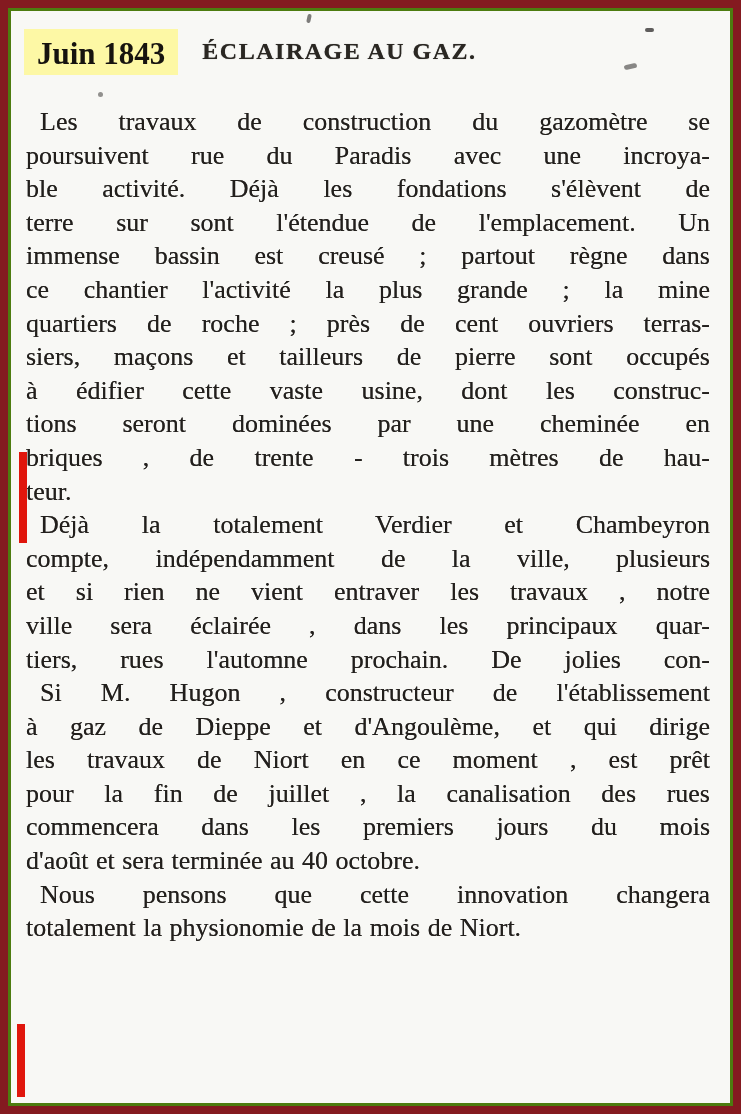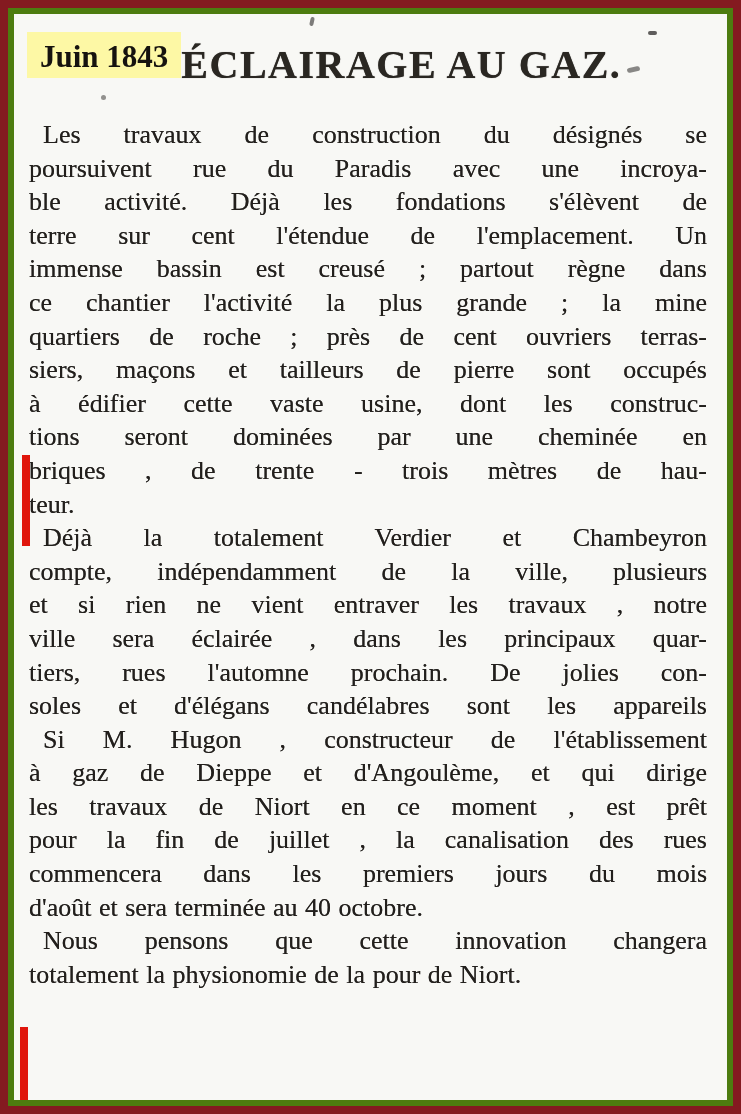--- a/index.html
+++ b/index.html
@@ -13,21 +13,21 @@
     padding: 8px;
     font-family: "Liberation Serif", "DejaVu Serif", serif;
   }
 
   .paper {
     position: relative;
     width: 100%;
     height: 100%;
     box-sizing: border-box;
     background: var(--paper, #f8f8f5);
-    border: 6px solid #4d7c0f;
+    border: 3px solid #4d7c0f;
     overflow: hidden;
     color: var(--ink, #221f1c);
   }
 
   
   .header {
     display: flex;
     align-items: flex-start;
     margin: 18px 0 0 13px;
   }
@@ -38,24 +38,24 @@
     box-sizing: border-box;
     padding: 8px 13px 0 13px;
     font-weight: bold;
     font-size: 31px;
     line-height: 34px;
     color: #16130f;
     white-space: nowrap;
   }
 
   .headline {
-    margin-left: 0;
+    margin-left: 24px;
     padding-top: 9px;
     font-weight: bold;
-    font-size: 40px;
+    font-size: 24px;
     letter-spacing: 1.5px;
     color: #2a2722;
     white-space: nowrap;
     text-shadow: 0 0 0.7px rgba(30,28,25,0.8);
   }
 
   
   .bodytext {
     margin: 30px 20px 0 15px;
     font-size: 26px;
@@ -98,55 +98,54 @@
   <div class="paper">
 
     <div class="header">
       <div class="date-badge">Juin 1843</div>
       <div class="headline">ÉCLAIRAGE AU GAZ.</div>
     </div>
 
     <div class="bodytext">
 
       <div class="para">
-        <div class="ln indent">Les travaux de construction du désignés se</div>
+        <div class="ln indent">Les travaux de construction du gazomètre se</div>
         <div class="ln">poursuivent rue du Paradis avec une incroya-</div>
         <div class="ln">ble activité. Déjà les fondations s'élèvent de</div>
-        <div class="ln">terre sur cent l'étendue de l'emplacement. Un</div>
+        <div class="ln">terre sur sont l'étendue de l'emplacement. Un</div>
         <div class="ln">immense bassin est creusé ; partout règne dans</div>
         <div class="ln">ce chantier l'activité la plus grande ; la mine</div>
         <div class="ln">quartiers de roche ; près de cent ouvriers terras-</div>
         <div class="ln">siers, maçons et tailleurs de pierre sont occupés</div>
         <div class="ln">à édifier cette vaste usine, dont les construc-</div>
         <div class="ln">tions seront dominées par une cheminée en</div>
         <div class="ln">briques , de trente - trois mètres de hau-</div>
         <div class="ln last">teur.</div>
       </div>
 
       <div class="para">
         <div class="ln indent">Déjà la totalement Verdier et Chambeyron</div>
         <div class="ln">compte, indépendamment de la ville, plusieurs</div>
         <div class="ln">et si rien ne vient entraver les travaux , notre</div>
         <div class="ln">ville sera éclairée , dans les principaux quar-</div>
         <div class="ln">tiers, rues l'automne prochain. De jolies con-</div>
-        <div class="ln">soles et d'élégans candélabres sont les appareils</div>
       </div>
 
       <div class="para">
         <div class="ln indent">Si M. Hugon , constructeur de l'établissement</div>
         <div class="ln">à gaz de Dieppe et d'Angoulème, et qui dirige</div>
         <div class="ln">les travaux de Niort en ce moment , est prêt</div>
         <div class="ln">pour la fin de juillet , la canalisation des rues</div>
         <div class="ln">commencera dans les premiers jours du mois</div>
         <div class="ln last">d'août et sera terminée au 40 octobre.</div>
       </div>
 
       <div class="para">
         <div class="ln indent">Nous pensons que cette innovation changera</div>
-        <div class="ln last">totalement la physionomie de la pour de Niort.</div>
+        <div class="ln last">totalement la physionomie de la mois de Niort.</div>
       </div>
 
     </div>
 
     <div class="margin-mark m1"></div>
     <div class="margin-mark m2"></div>
 
     <div class="speck s1"></div>
     <div class="speck s2"></div>
     <div class="speck s3"></div>

